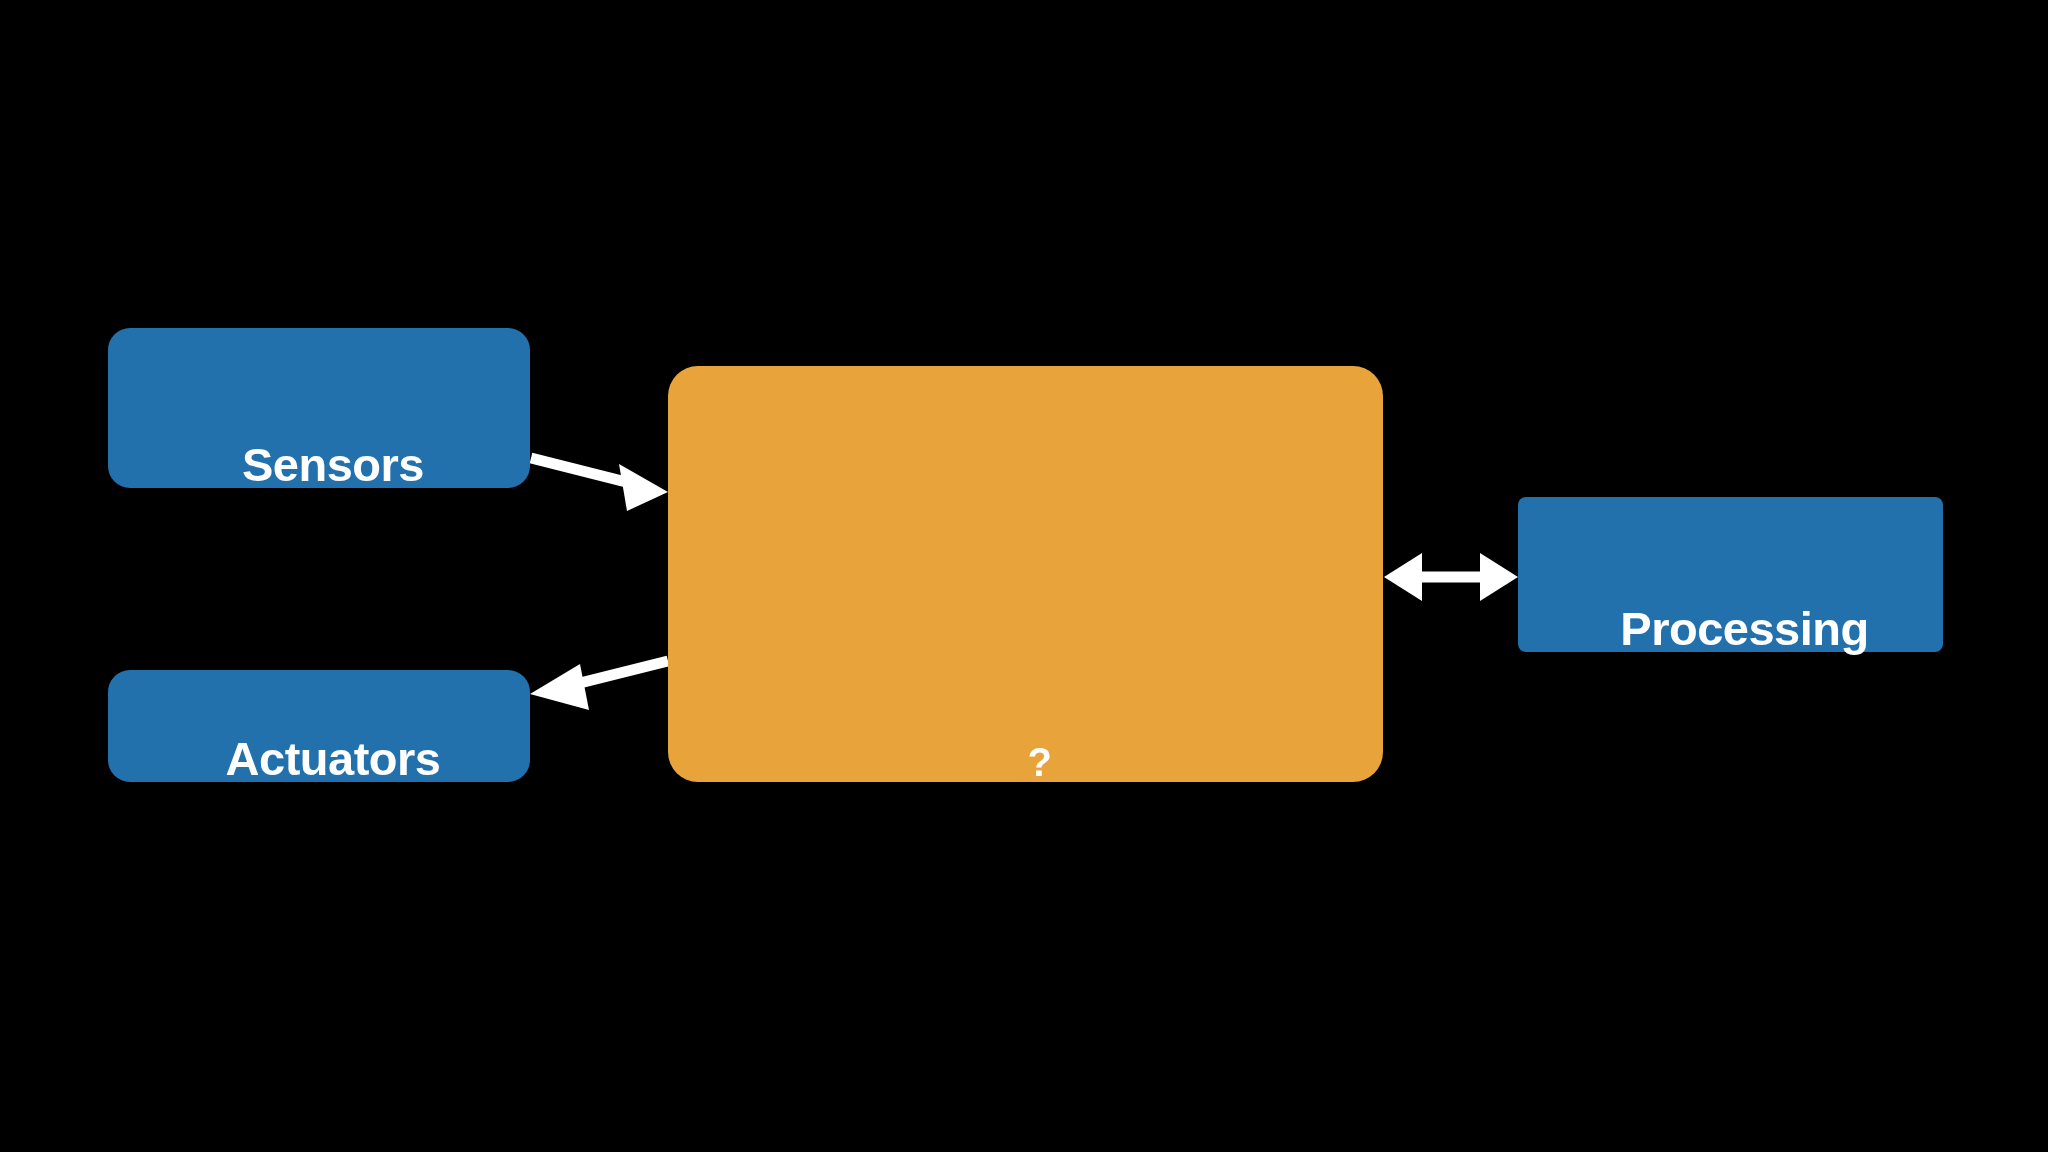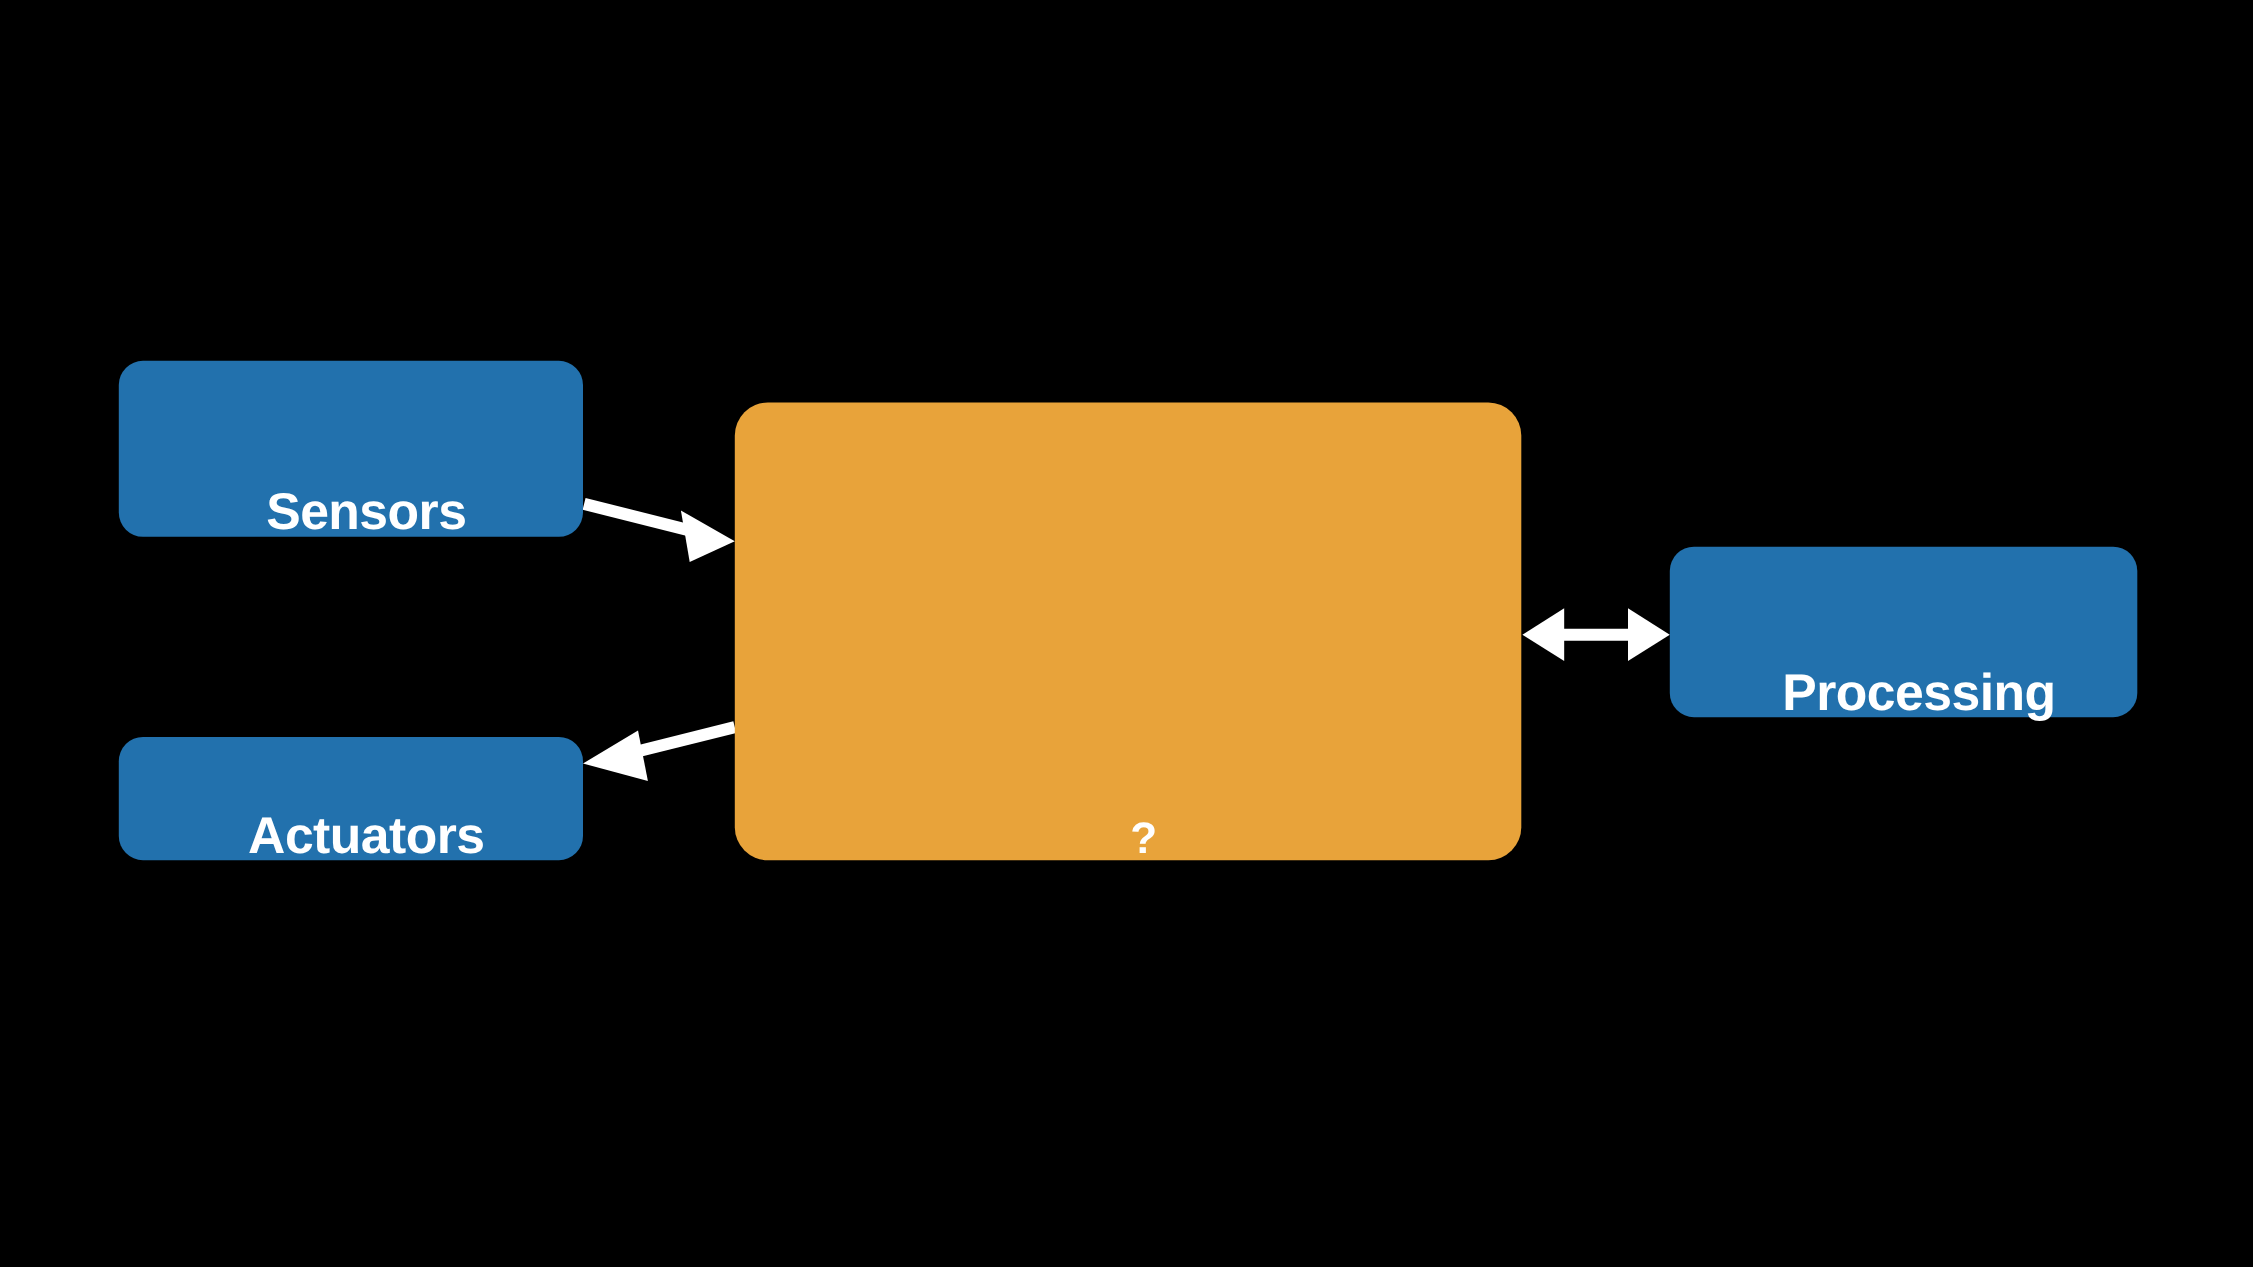--- a/index.html
+++ b/index.html
@@ -66,21 +66,21 @@
     border-radius: 30px;
   }
   #node-unknown .node-label { font-size: 40px; }
   
   #node-processing {
     left: 1518px;
     top: 497px;
     width: 425px;
     height: 155px;
     background: #2271AD;
-    border-radius: 22px;
+    border-radius: 8px;
   }
   #node-processing .node-label { font-size: 47px; }
 
   #edge-layer {
     position: absolute;
     left: 0;
     top: 0;
     width: 2048px;
     height: 1152px;
     pointer-events: none;

